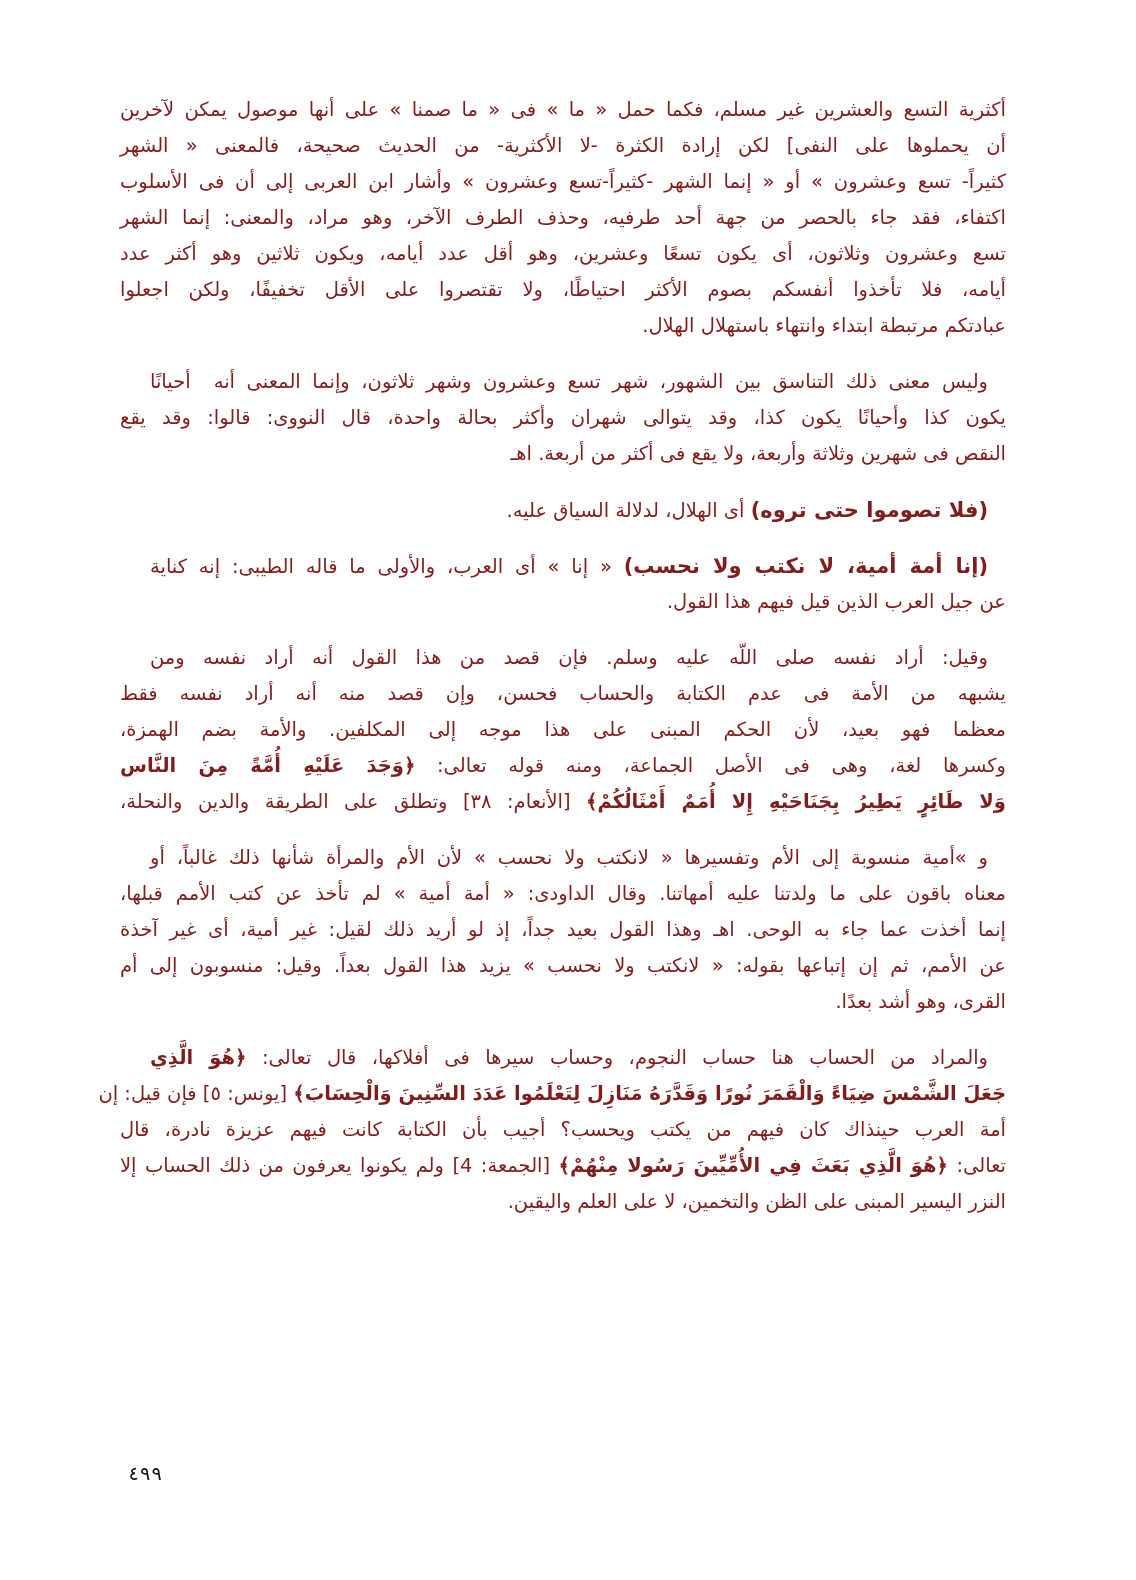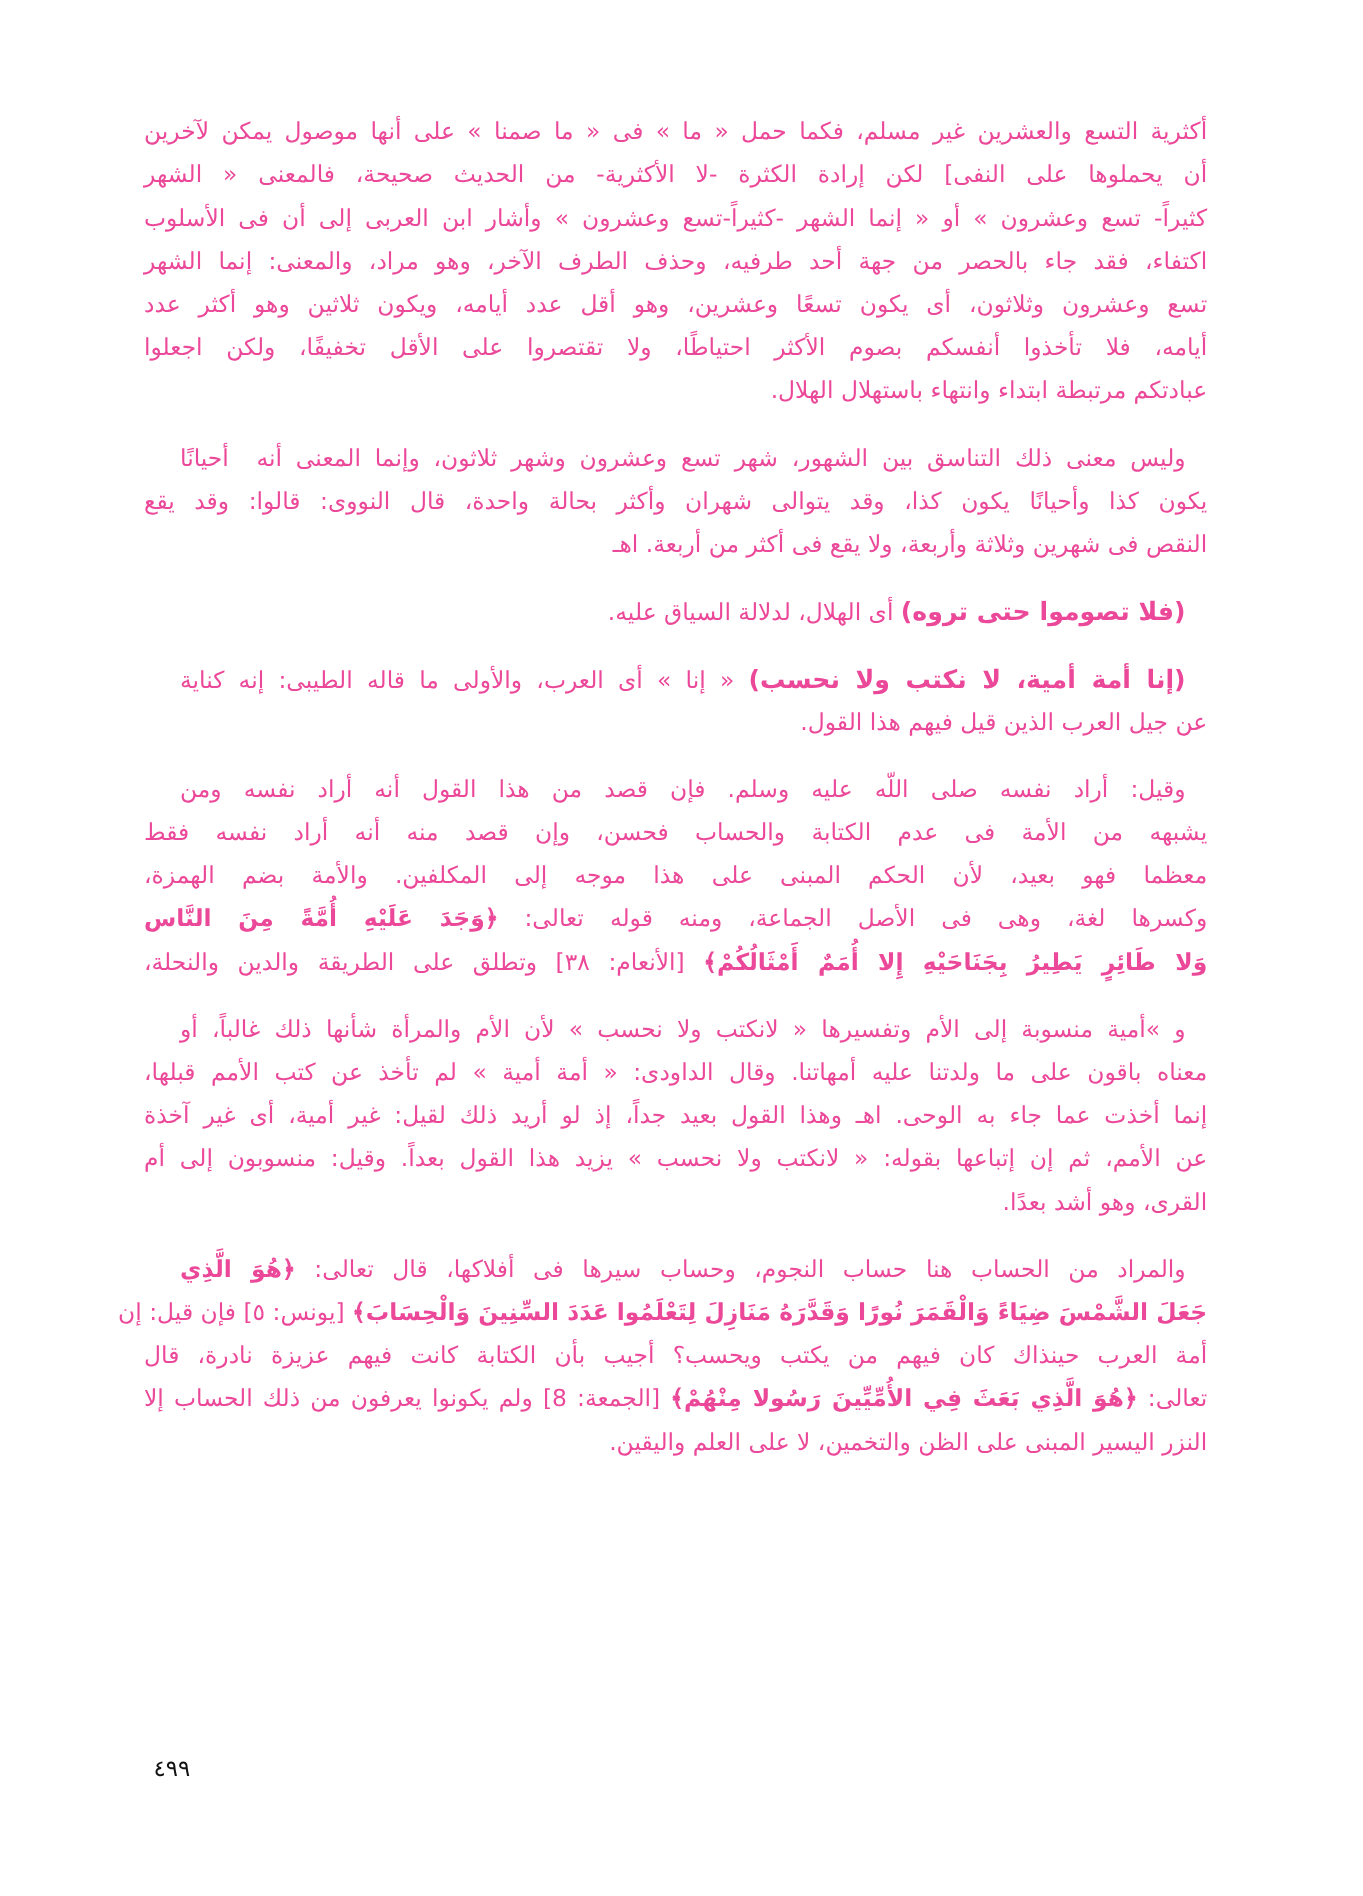--- a/index.html
+++ b/index.html
@@ -1,36 +1,36 @@
 <!DOCTYPE html>
 <html><head>
   <meta charset="utf-8">
   <style>
     html, body { margin: 0; padding: 0; background: #ffffff; }
     body { width: 1136px; height: 1580px; position: relative; overflow: hidden; }
     .page {
       position: absolute; left: 120px; top: 92px; width: 886px;
-      direction: rtl; color: #ec4899;
+      direction: rtl; color: #7f1d1d;
       font-family: "DejaVu Sans", sans-serif;
       font-size: 19.5px;
     }
     .para { margin: 0 0 20px 0; }
     .line {
       display: block; height: 36px; line-height: 36px;
       text-align: justify; text-align-last: justify;
       white-space: nowrap; overflow: visible;
     }
     .line.last { text-align-last: right; }
     .line.first-indent { padding-right: 18px; margin-left: 30px; }
     .line span { white-space: pre; }
     b { font-weight: bold; }
     .lemma { font-weight: bold; font-size: 21px; }
     .page-number {
       position: absolute; left: 128px; top: 1462px;
-      font-family: Liberation Serif, serif; font-size: 19px; color: #111;
+      font-family: Liberation Mono, monospace; font-size: 19px; color: #111;
       direction: rtl;
     }
   </style>
 </head>
 <body>
 
 <div class="page" id="page-body">
     <div class="para">
       <div class="line"><span>أكثرية التسع والعشرين غير مسلم، فكما حمل « ما » فى « ما صمنا » على أنها موصول يمكن لآخرين</span></div>
       <div class="line"><span>أن يحملوها على النفى] لكن إرادة الكثرة -لا الأكثرية- من الحديث صحيحة، فالمعنى « الشهر</span></div>
@@ -63,17 +63,17 @@
       <div class="line first-indent"><span>و »أمية منسوبة إلى الأم وتفسيرها « لانكتب ولا نحسب » لأن الأم والمرأة شأنها ذلك غالباً، أو</span></div>
       <div class="line"><span>معناه باقون على ما ولدتنا عليه أمهاتنا. وقال الداودى: « أمة أمية » لم تأخذ عن كتب الأمم قبلها،</span></div>
       <div class="line"><span>إنما أخذت عما جاء به الوحى. اهـ وهذا القول بعيد جداً، إذ لو أريد ذلك لقيل: غير أمية، أى غير آخذة</span></div>
       <div class="line"><span>عن الأمم، ثم إن إتباعها بقوله: « لانكتب ولا نحسب » يزيد هذا القول بعداً. وقيل: منسوبون إلى أم</span></div>
       <div class="line last"><span>القرى، وهو أشد بعدًا.</span></div>
     </div>
     <div class="para">
       <div class="line first-indent"><span>والمراد من الحساب هنا حساب النجوم، وحساب سيرها فى أفلاكها، قال تعالى: </span><b>﴿هُوَ الَّذِي</b></div>
       <div class="line"><b>جَعَلَ الشَّمْسَ ضِيَاءً وَالْقَمَرَ نُورًا وَقَدَّرَهُ مَنَازِلَ لِتَعْلَمُوا عَدَدَ السِّنِينَ وَالْحِسَابَ﴾</b><span> [يونس: ٥] فإن قيل: إن</span></div>
       <div class="line"><span>أمة العرب حينذاك كان فيهم من يكتب ويحسب؟ أجيب بأن الكتابة كانت فيهم عزيزة نادرة، قال</span></div>
-      <div class="line"><span>تعالى: </span><b>﴿هُوَ الَّذِي بَعَثَ فِي الأُمِّيِّينَ رَسُولا مِنْهُمْ﴾</b><span> [الجمعة: 8] ولم يكونوا يعرفون من ذلك الحساب إلا</span></div>
+      <div class="line"><span>تعالى: </span><b>﴿هُوَ الَّذِي بَعَثَ فِي الأُمِّيِّينَ رَسُولا مِنْهُمْ﴾</b><span> [الجمعة: 4] ولم يكونوا يعرفون من ذلك الحساب إلا</span></div>
       <div class="line last"><span>النزر اليسير المبنى على الظن والتخمين، لا على العلم واليقين.</span></div>
     </div>
   </div>
 <div class="page-number">٤٩٩</div>
 
 </body></html>

